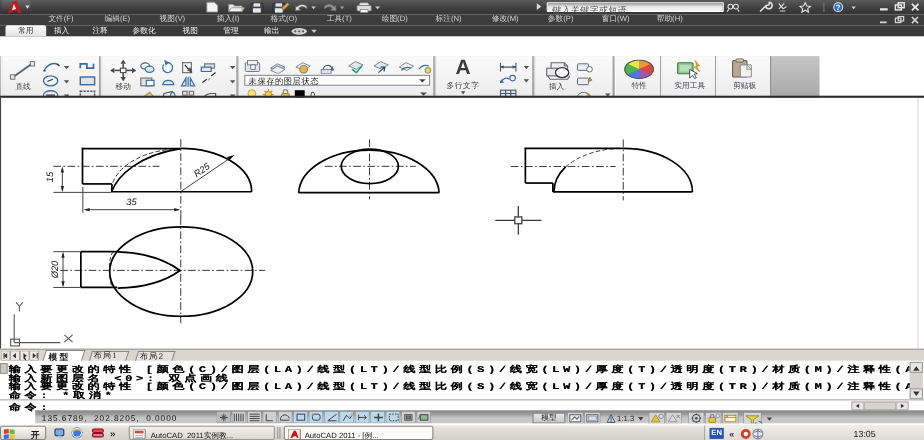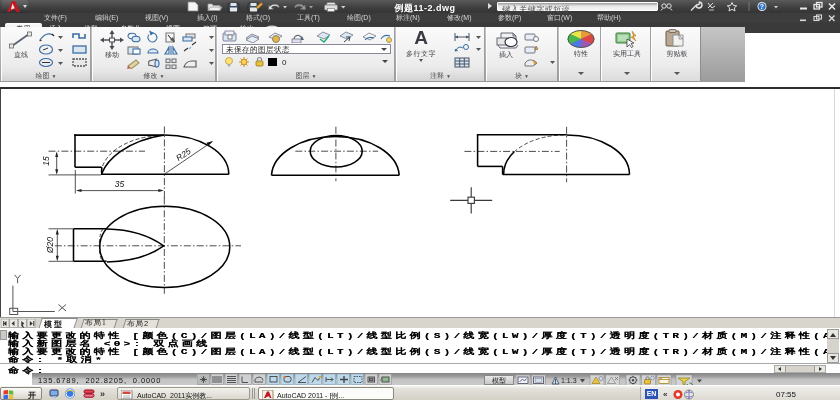--- a/index.html
+++ b/index.html
@@ -7,21 +7,21 @@
 #root *{box-sizing:border-box;}
 .abs{position:absolute;}
 
 #titlebar{left:0;top:0;width:840px;height:13px;background:linear-gradient(#5a5a5a,#3e3e3e 60%,#353535);}
 #menubar{left:0;top:13px;width:840px;height:10px;background:#3d3d3d;}
 #tabrow{left:0;top:23px;width:840px;height:10px;background:#3a3a3a;}
 .mitem{position:absolute;top:0;height:10px;line-height:10px;font-size:7px;color:#d5d5d5;letter-spacing:0;white-space:nowrap;}
 .tab{position:absolute;top:0;height:10px;line-height:11px;font-size:7px;color:#eee;text-align:center;white-space:nowrap;}
 .tabactive{background:linear-gradient(#fdfdfd,#e2e2e2);color:#222;border-radius:2px 2px 0 0;}
 
-#ribbon{left:0;top:27px;width:745px;height:55px;background:linear-gradient(#c6c6c6,#9b9b9b);}
+#ribbon{left:0;top:51px;width:745px;height:55px;background:linear-gradient(#c6c6c6,#9b9b9b);}
 #ribbon .panel{position:absolute;top:0;height:54px;background:linear-gradient(#fbfbfb,#ececec 70%,#dcdcdc);border-right:1px solid #9f9fa3;border-left:1px solid #fdfdfd;}
 .plabel{position:absolute;bottom:0;left:0;right:0;height:12px;font-size:7px;color:#4e4e52;text-align:center;line-height:12px;background:linear-gradient(#e8e8e8,#d3d3d3);border-top:1px solid #e8e8e8;white-space:nowrap;}
 .bigbtn{position:absolute;font-size:7px;color:#3f3f46;text-align:center;}
 .ribbonedge{left:0;top:87px;width:840px;height:2px;background:#2c2c2c;}
 
 #canvas{left:0;top:89px;width:840px;height:228px;background:#ffffff;border-left:1px solid #444;}
 
 #layouttabs{left:0;top:317px;width:840px;height:11px;background:#d8d5cd;border-top:1px solid #9a9a9a;}
 
 #cmd{left:0;top:328px;width:840px;height:45px;background:#fff;}
@@ -66,21 +66,20 @@
 
       <path d="M118 5.5 C116 2.5 111 2.5 109 5 L109 7 C111 4.5 115 4.5 116.5 6.5 L114.5 8 L119.5 8.5 L119 4 Z" fill="#9a9a9a" stroke="#777" stroke-width="0.7"></path>
       <path d="M123 5 l4 0 l-2 2.5 z" fill="#9f9f9f"></path>
 
       <path d="M140 4 L141.5 1.5 L148.5 1.5 L150 4 Z" fill="#e8e8e8" stroke="#777" stroke-width="0.7"></path>
       <rect x="138.5" y="4" width="13" height="5" rx="1" fill="#dcdcdc" stroke="#777" stroke-width="0.7"></rect>
       <rect x="141.5" y="7.5" width="7" height="3" fill="#f4f4f4" stroke="#777" stroke-width="0.6"></rect>
       <path d="M155 5 l4.5 0 l-2.25 2.5 z" fill="#cfcfcf"></path>
     </svg>
 
-    <div class="abs" style="left:340px;top:2px;width:170px;text-align:center;color:#fff;font-size:9px;font-weight:bold;letter-spacing:0.5px;">例题11-2.dwg</div>
     <div class="abs" style="left:488px;top:3px;width:0;height:0;border-top:3px solid transparent;border-bottom:3px solid transparent;border-left:4px solid #ddd;"></div>
 
     <div class="abs" style="left:497px;top:2px;width:161px;height:9px;background:linear-gradient(#9b9b9b,#e9e9e9 45%,#f6f6f6);border:1px solid #fff;border-radius:1px;">
       <span class="abs" style="left:4px;top:0.5px;font-size:8px;color:#4f4f4f;letter-spacing:0.5px;white-space:nowrap;transform:skewX(-8deg);">键入关键字或短语</span>
     </div>
 
     <svg class="abs" style="left:660px;top:1px" width="130" height="11" viewBox="0 0 130 11">
       <g stroke="#e2e2e2" stroke-width="1" fill="none">
         <circle cx="4" cy="5" r="2.2"></circle>
           <circle cx="9" cy="5" r="2.2"></circle>
@@ -680,16 +679,16 @@
 
     <div class="abs" style="left:640px;top:1px;width:200px;height:14px;background:linear-gradient(#eeede9,#dcd9d1);border-left:1px solid #aaa;">
       <div class="abs" style="left:4px;top:2px;width:13px;height:10px;background:#2a52b8;color:#fff;font-size:7px;font-weight:bold;text-align:center;line-height:10px;">EN</div>
       <span class="abs" style="left:22px;top:3px;font-size:8px;color:#333;font-weight:bold;">«</span>
       <svg class="abs" style="left:32px;top:2px" width="40" height="11" viewBox="0 0 40 11">
         <circle cx="5" cy="5.5" r="4.5" fill="#e03a2a"></circle>
           <circle cx="5" cy="5.5" r="2" fill="#fff"></circle>
         <circle cx="16" cy="5.5" r="4.5" fill="#e8e8e8" stroke="#888"></circle>
           <path d="M12.5 4 q3.5 -2.5 7 0 M12.5 7 q3.5 2.5 7 0 M16 1 l0 9" stroke="#55a" stroke-width="0.7" fill="none"></path>
       </svg>
-      <span class="abs" style="left:135px;top:2.5px;font-size:8px;color:#111;">07:55</span>
+      <span class="abs" style="left:135px;top:2.5px;font-size:8px;color:#111;">13:05</span>
     </div>
   </div>
 </div>
 
 </body></html>

